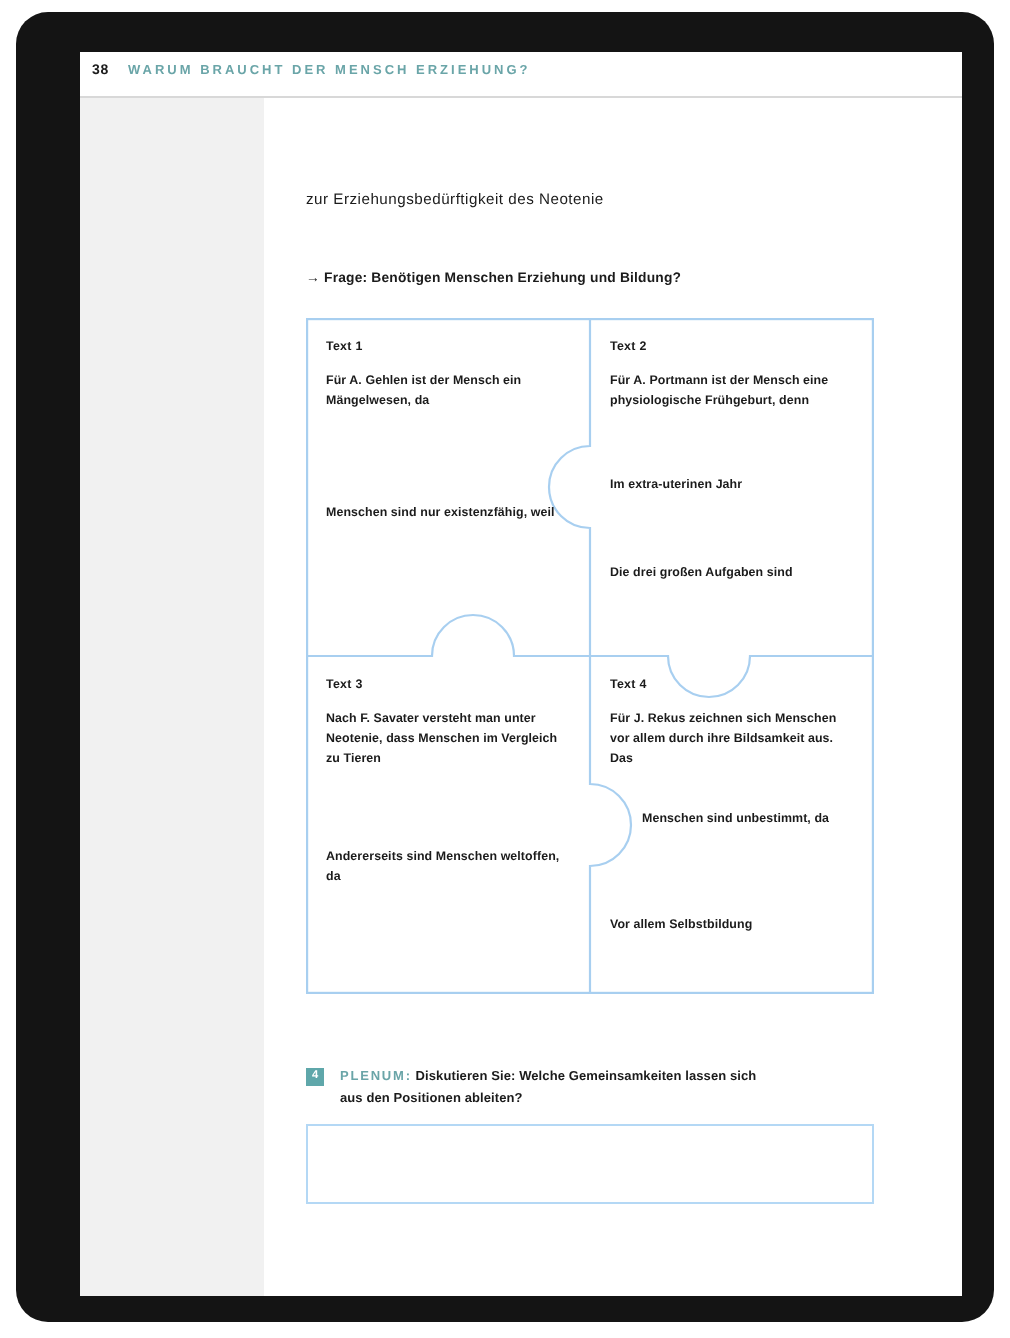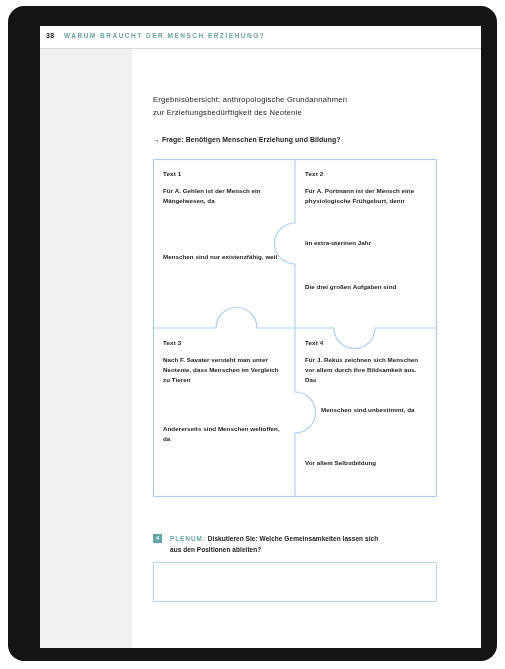--- a/index.html
+++ b/index.html
@@ -222,21 +222,20 @@
       <div class="page-number">38</div>
       <div class="header-title">WARUM BRAUCHT DER MENSCH ERZIEHUNG?</div>
     </div>
     <div class="header-rule"></div>
 
     <div class="margin-column"></div>
 
     <div class="content">
 
       <div class="worksheet-title">
-        <div>Ergebnisübersicht: anthropologische Grundannahmen</div>
         <div>zur Erziehungsbedürftigkeit des Neotenie</div>
       </div>
 
       <div class="worksheet-question">→ Frage: Benötigen Menschen Erziehung und Bildung?</div>
 
       <div class="puzzle">
         <svg class="puzzle-svg" viewBox="0 0 284 338">
           <g fill="none" stroke="#a8cff0" stroke-width="1.1">
             <rect x="0.55" y="0.55" width="282.9" height="336.9"></rect>
             <path d="M142 0 L142 64 A13 13 0 0 0 142 105 L142 169"></path>

